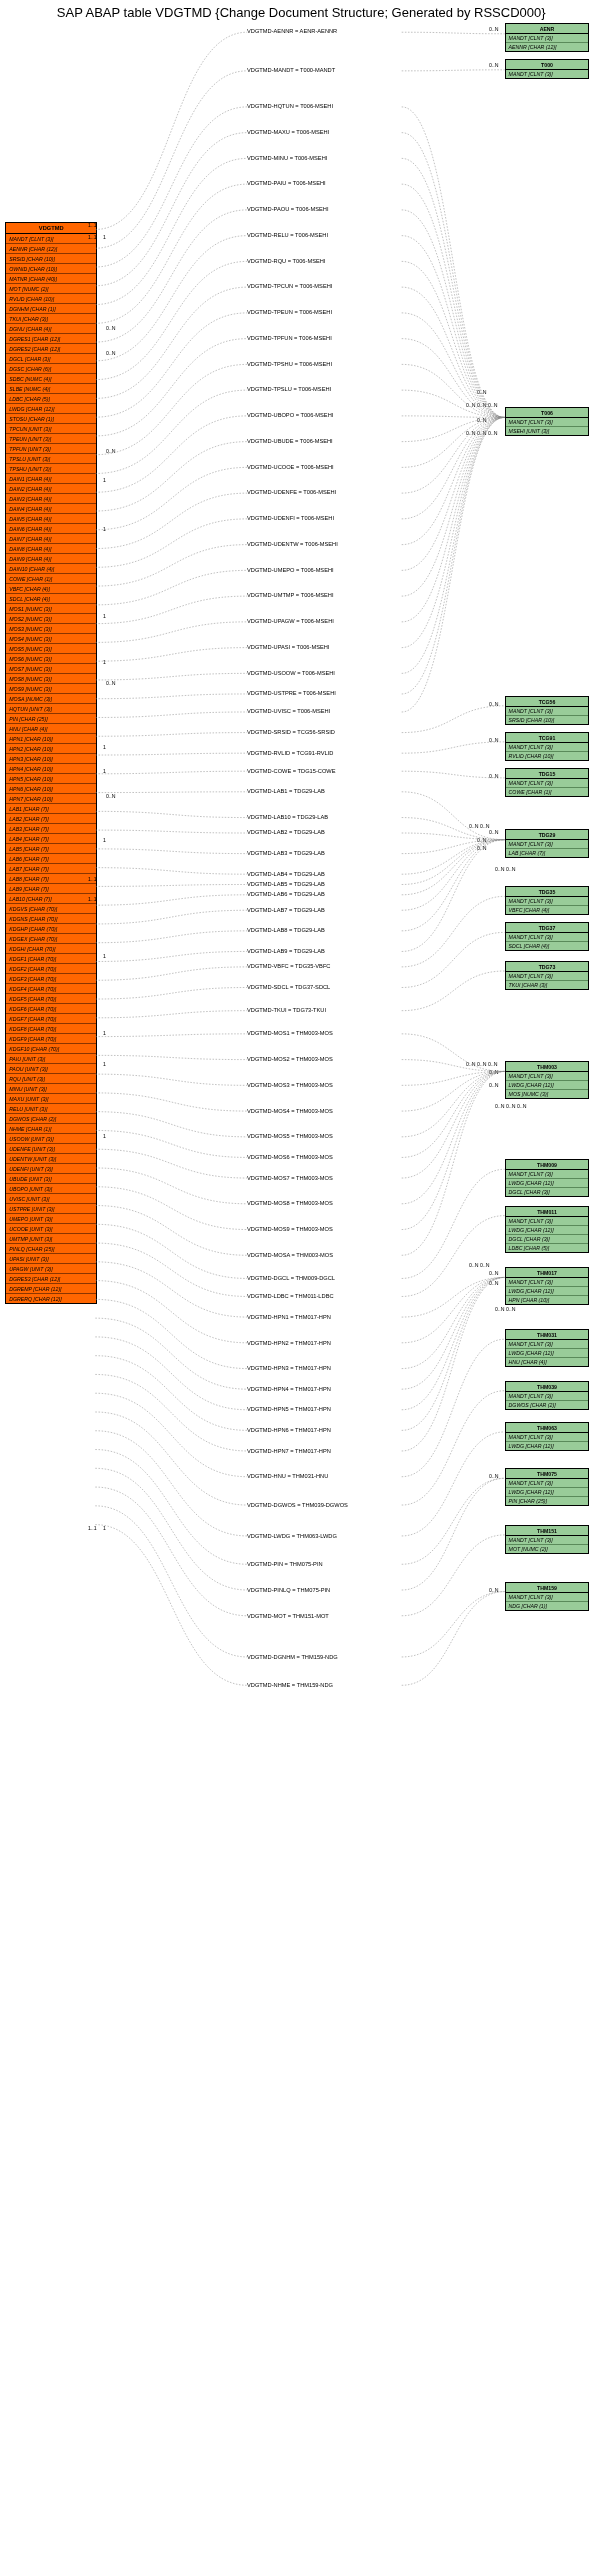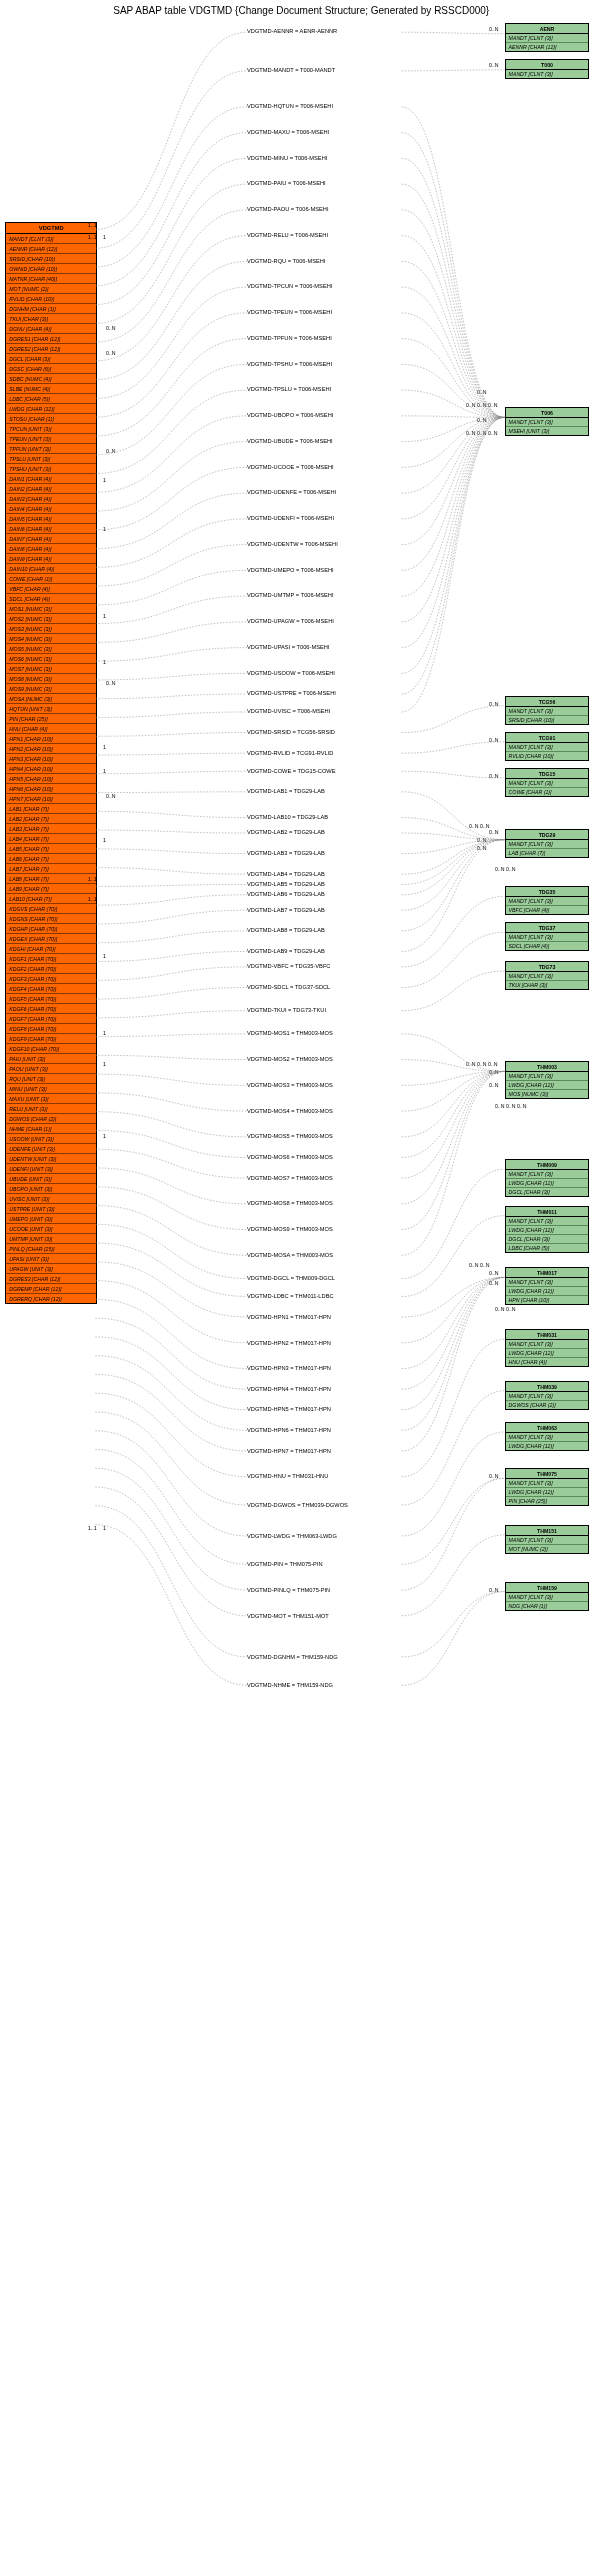--- a/index.html
+++ b/index.html
@@ -3,21 +3,21 @@
 <meta charset="utf-8">
 <style>
   body {
     margin: 0;
     padding: 5.2px;
     font-family: Arial, sans-serif;
     background: #fff;
     width: 592px;
   }
   .title {
-    font-size: 10px;
+    font-size: 13px;
     text-align: center;
     margin-bottom: 5.2px;
   }
   .main-table {
     position: absolute;
     left: 5.2px;
     top: 222px;
     width: 90px;
     border: 0.5px solid #000;
     font-size: 5.7px;

